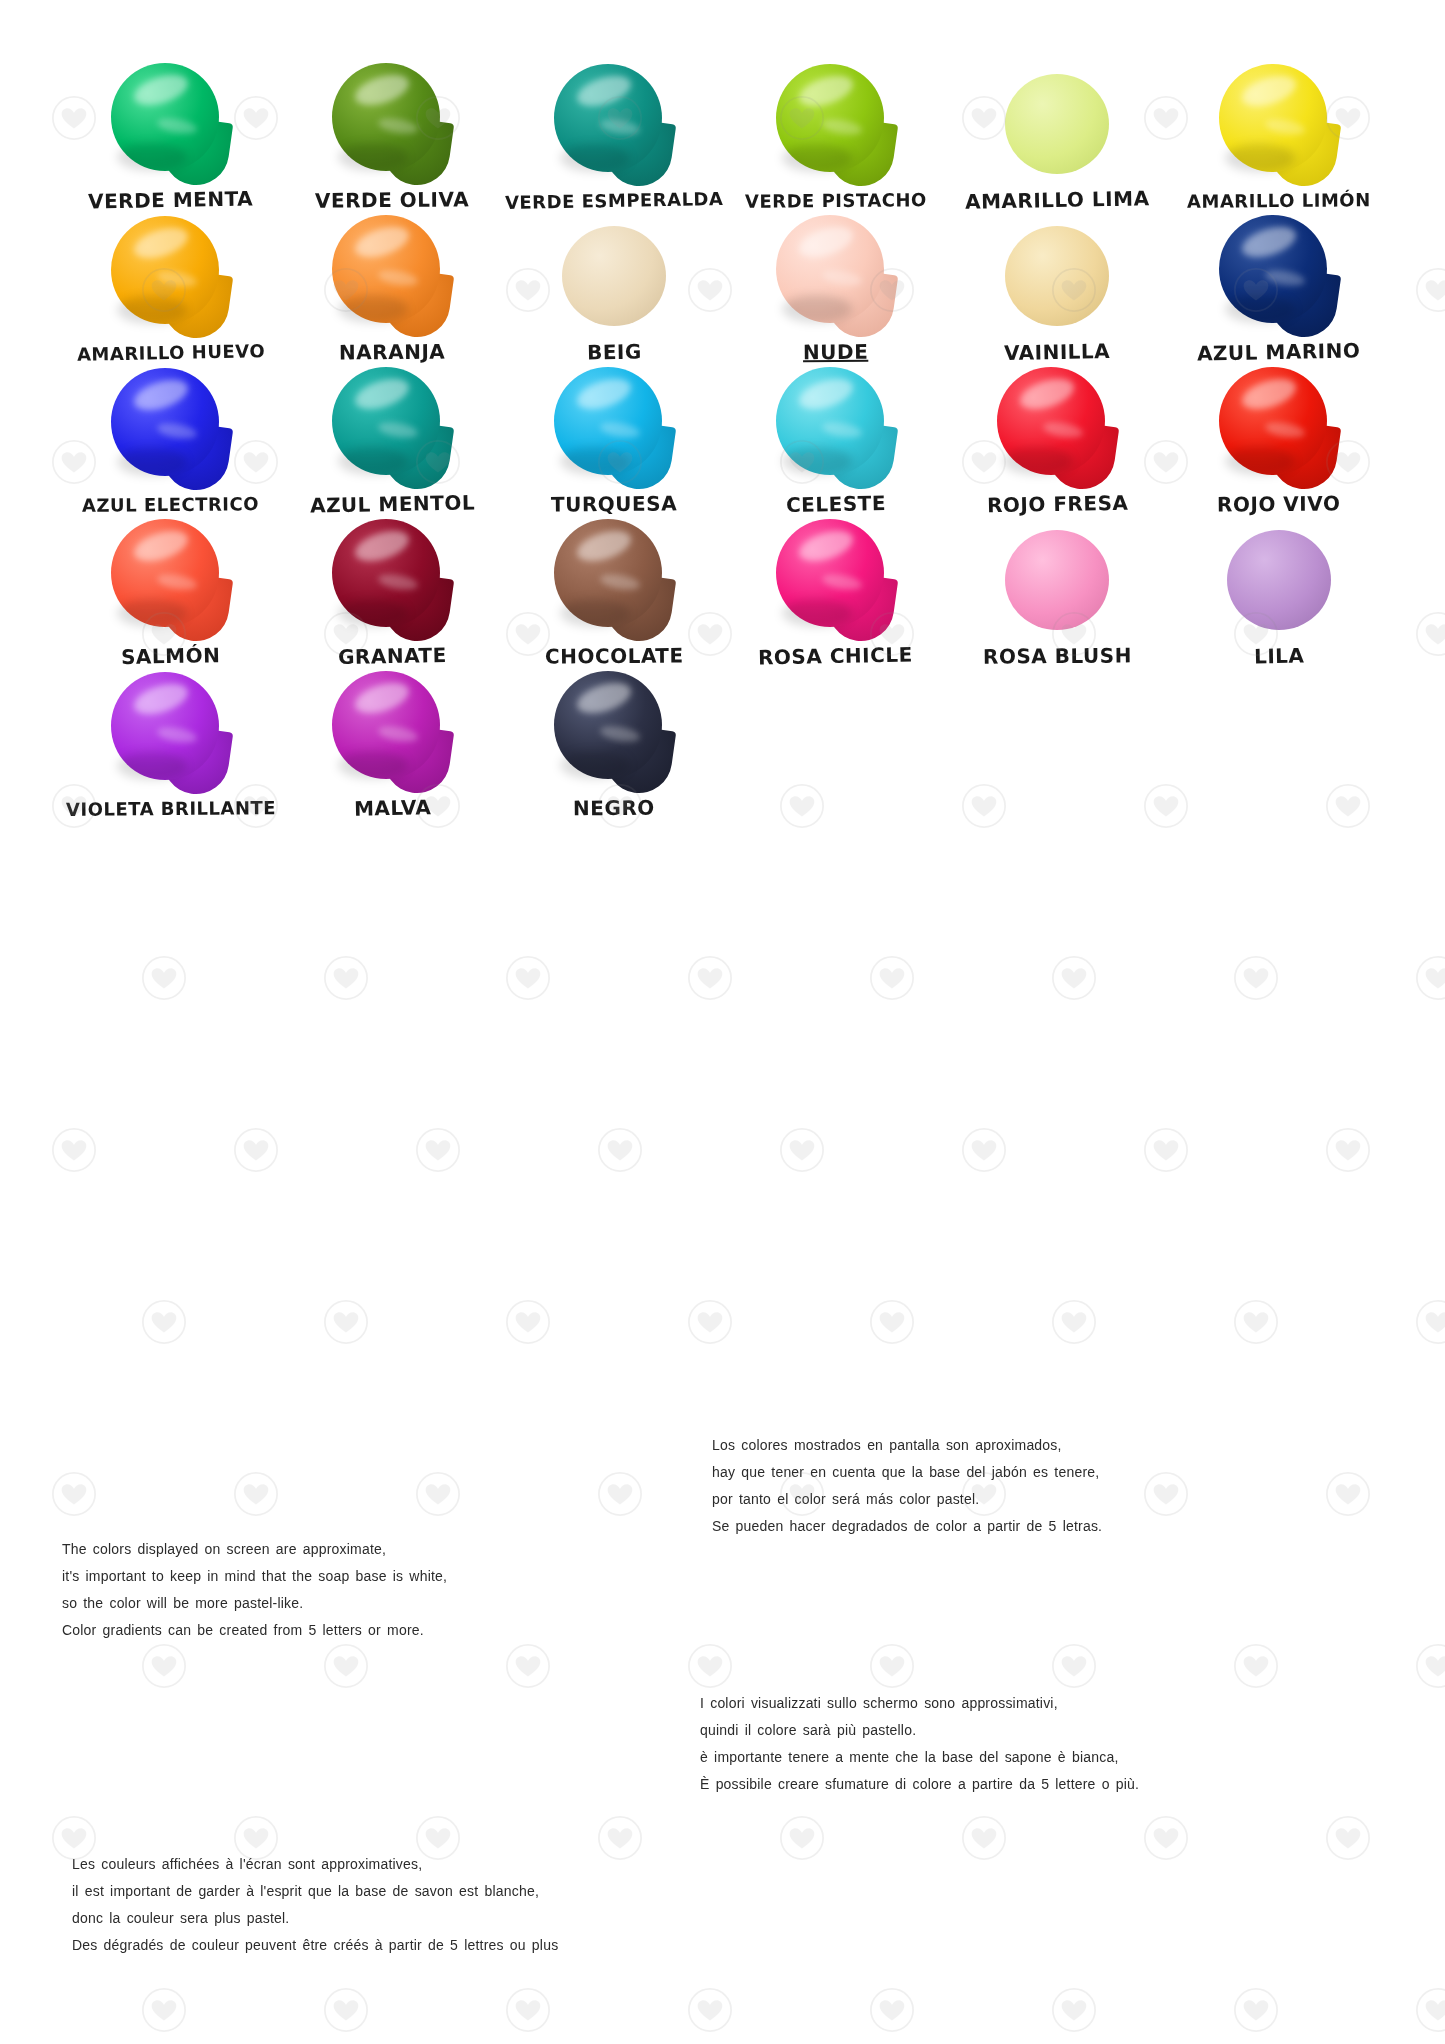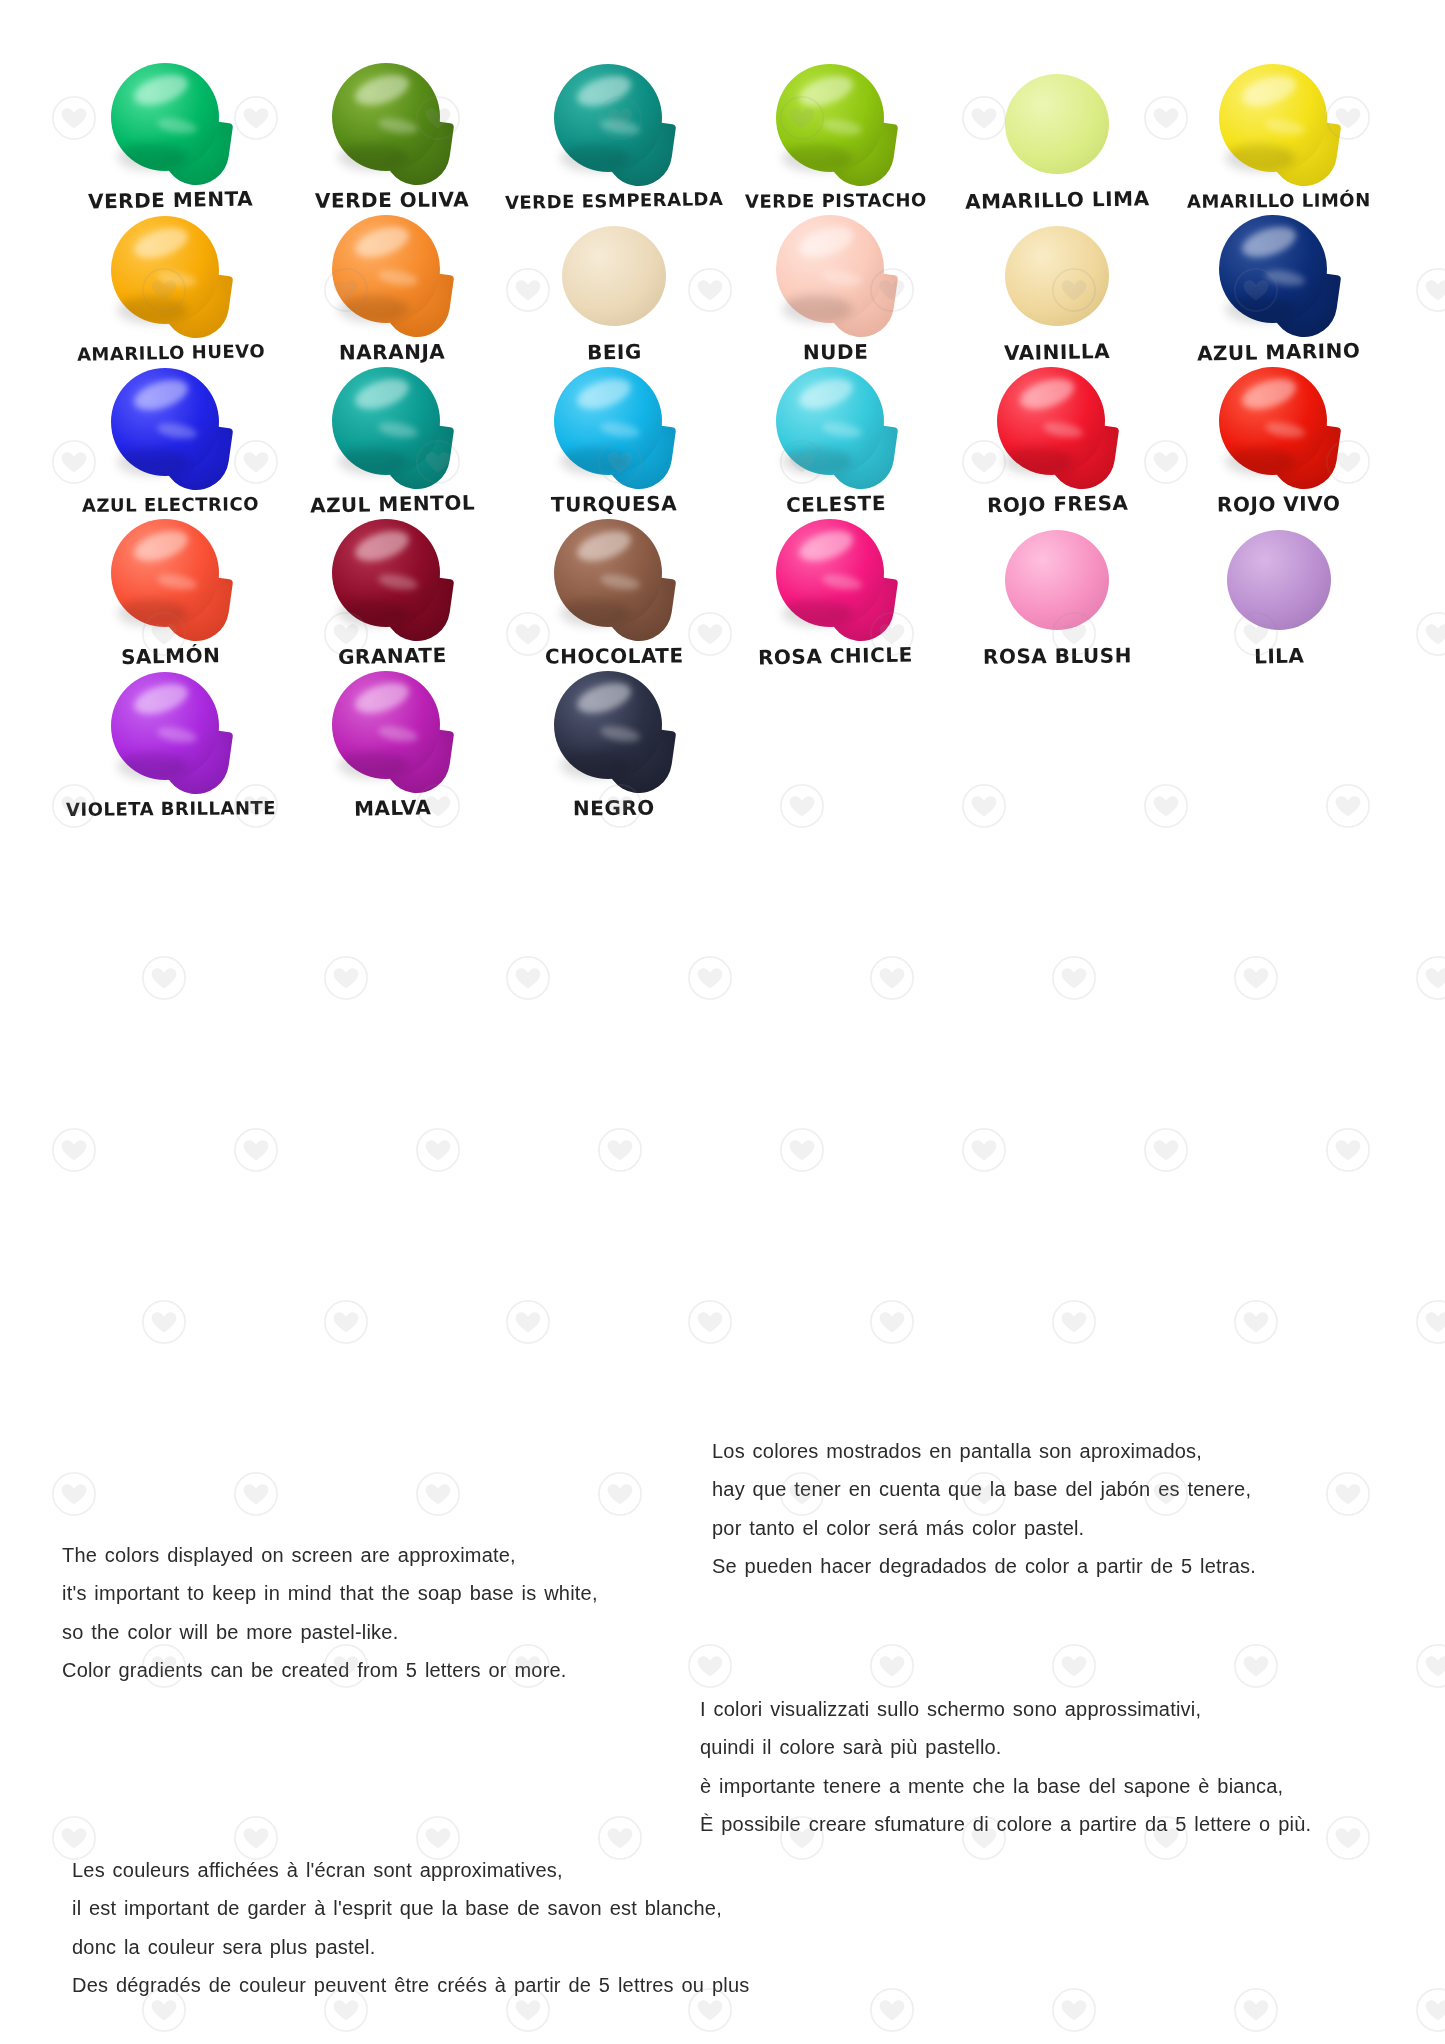--- a/index.html
+++ b/index.html
@@ -127,21 +127,21 @@
     white-space: nowrap;
     transform: rotate(-1.2deg);
     font-weight: 600;
   }
   .label.small { font-size: 18px; }
 
   .notes { position: absolute; inset: 0; z-index: 3; }
   .note {
     position: absolute;
     font-family: "Liberation Sans", sans-serif;
-    font-size: 20px;
+    font-size: 14px;
     line-height: 1.92;
     color: #2b2b2b;
     letter-spacing: 0.2px;
     word-spacing: 2px;
   }
   .note.es { left: 712px; top: 1432px; width: 700px; }
   .note.en { left: 62px; top: 1536px; width: 700px; }
   .note.it { left: 700px; top: 1690px; width: 740px; }
   .note.fr { left: 72px; top: 1851px; width: 800px; }
   .note div { white-space: nowrap; }
@@ -249,21 +249,21 @@
     <div class="cell">
       <div class="blob-wrap">
         <div class="blob">
           <div class="tail" style="background: radial-gradient(circle at 40% 30%, rgb(251, 203, 187) 0%, rgb(229, 171, 152) 100%);"></div>
           <div class="body" style="background: radial-gradient(circle at 34% 28%, rgb(255, 227, 218) 0%, rgb(251, 203, 187) 52%, rgb(229, 171, 152) 100%);"></div>
           <div class="shade"></div>
           <div class="gloss"></div>
           <div class="gloss2"></div>
         </div>
       </div>
-      <div class="label" style="transform: rotate(-0.5deg);">NUDE</div>
+      <div class="label" style="transform: rotate(-0.5deg); text-decoration: underline;">NUDE</div>
     </div>
     <div class="cell">
       <div class="blob-wrap">
         <div class="dot" style="background: radial-gradient(circle at 36% 30%, rgb(249, 236, 198) 0%, rgb(240, 215, 156) 55%, rgb(215, 188, 123) 100%);"></div>
       </div>
       <div class="label" style="transform: rotate(-1.1deg);">VAINILLA</div>
     </div>
     <div class="cell">
       <div class="blob-wrap">
         <div class="blob">

